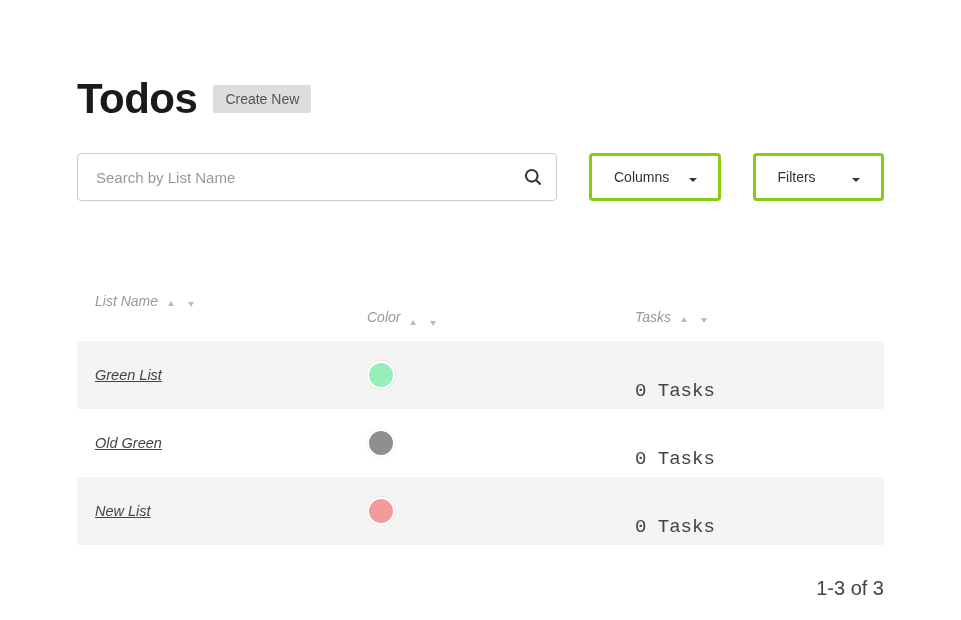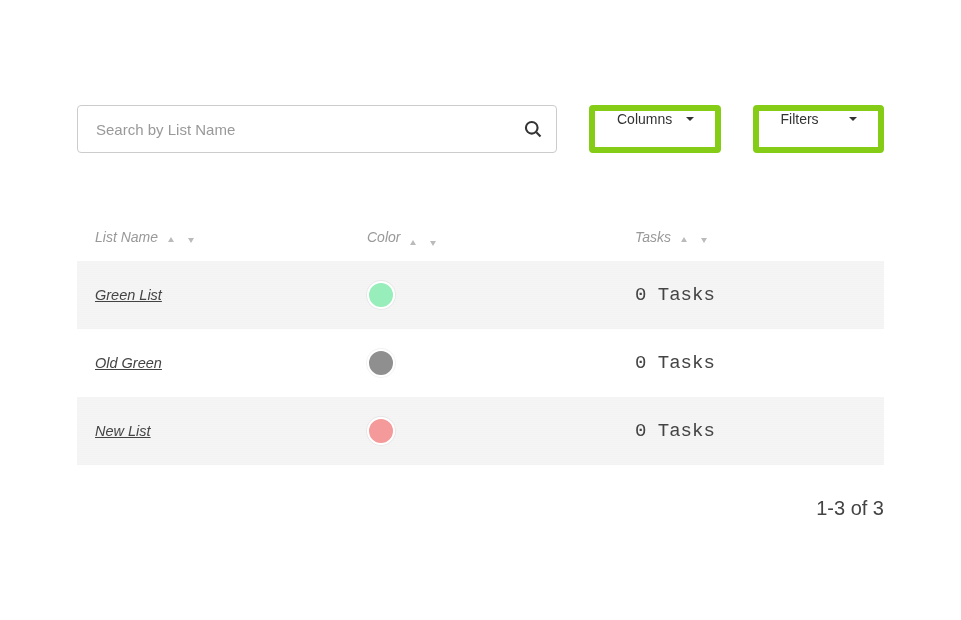--- a/index.html
+++ b/index.html
@@ -62,24 +62,25 @@
       right: 14px;
       top: 50%;
       transform: translateY(-50%);
       width: 20px;
       height: 20px;
       color: #333;
     }
     .dropdown-btn {
       height: 48px;
       width: 140px;
-      border: 6px solid #84cc16;
+      border: 3px solid #84cc16;
       background: #fff;
       border-radius: 4px;
       display: flex;
+      align-items: center;
       justify-content: space-between;
       padding: 0 20px 0 22px;
       font-size: 14px;
       cursor: pointer;
       color: #333;
     }
     .chevron-down {
       width: 10px;
       height: 10px;
       color: #333;
@@ -89,21 +90,21 @@
     }
     .table-header {
       display: flex;
       padding: 0 18px 16px 18px;
       color: #999;
       font-size: 14px;
       font-style: italic;
     }
     .col-name { flex: 0 0 272px; display:flex; align-items:center; gap:8px;}
     .col-color { flex: 0 0 268px; display:flex; align-items:flex-end; gap:8px;}
-    .col-tasks { flex: 1; display:flex; align-items:center; gap:8px;}
+    .col-tasks { flex: 1; display:flex; align-items:center; gap:8px;margin-top:32px;}
     .sort-icons {
       display: flex;
       gap: 10px;
       color: #bbb;
     }
     .sort-arrow {
       width: 10px;
       height: 10px;
     }
     .row {
@@ -143,20 +144,22 @@
       text-align: right;
       margin-top: 32px;
       font-size: 20px;
       color: #444;
     }
   </style>
 </head>
 <body>
 
 <div class="header">
+  <h1 class="page-title">Todos</h1>
+  <button class="create-btn">Create New</button>
 </div>
 
 <div class="controls">
   <div class="search-wrap">
     <input type="text" class="search-input" placeholder="Search by List Name" style="">
     <span class="search-icon">
       <svg viewBox="0 0 24 24" fill="none" stroke="currentColor" stroke-width="2.5">
         <circle cx="10.5" cy="10.5" r="7"></circle>
         <line x1="21" y1="21" x2="16" y2="16"></line>
       </svg>

